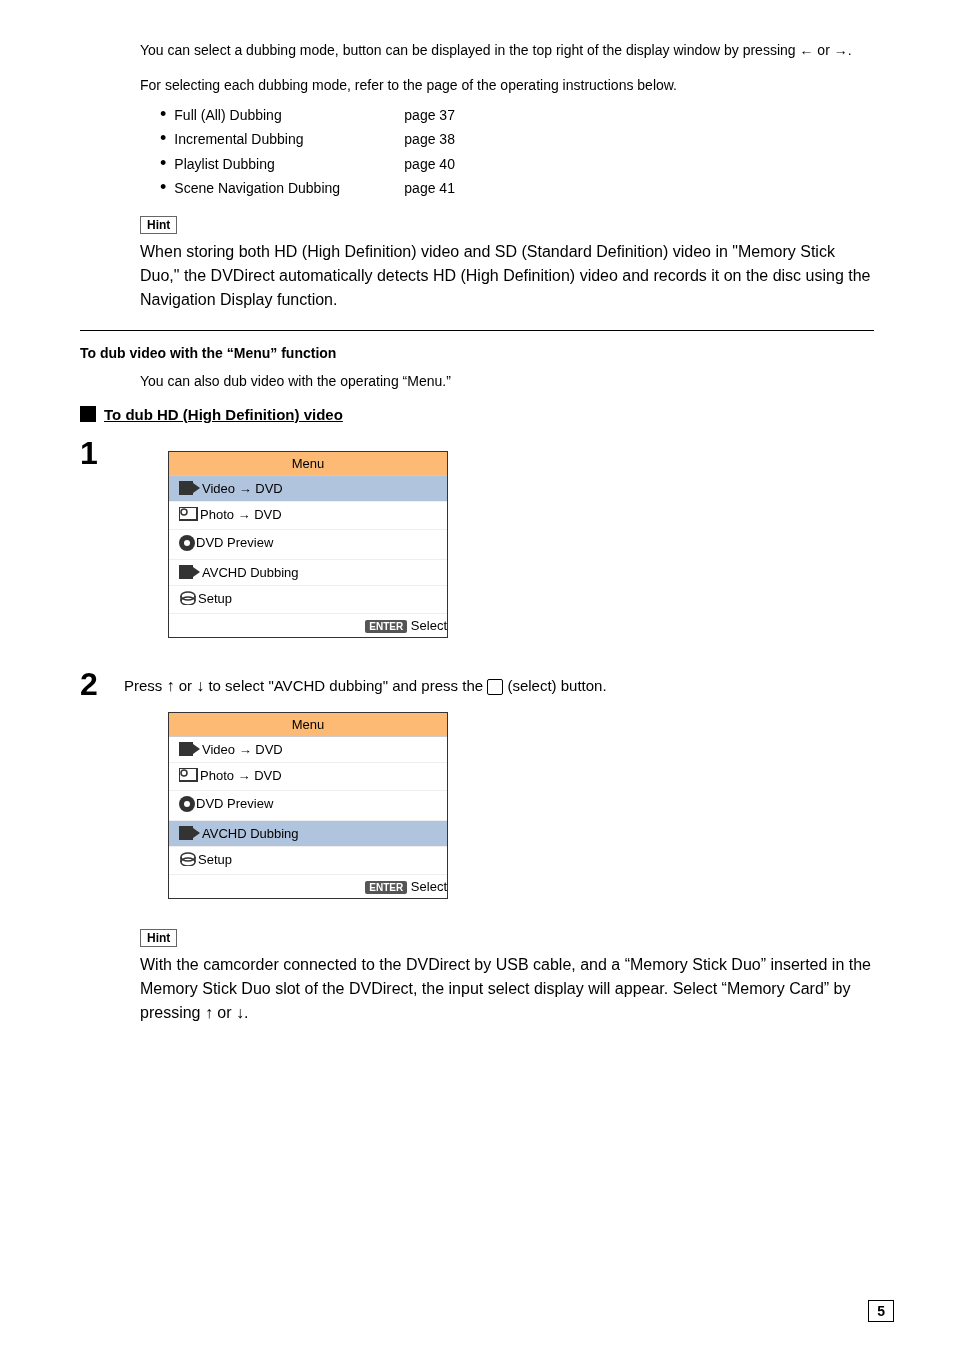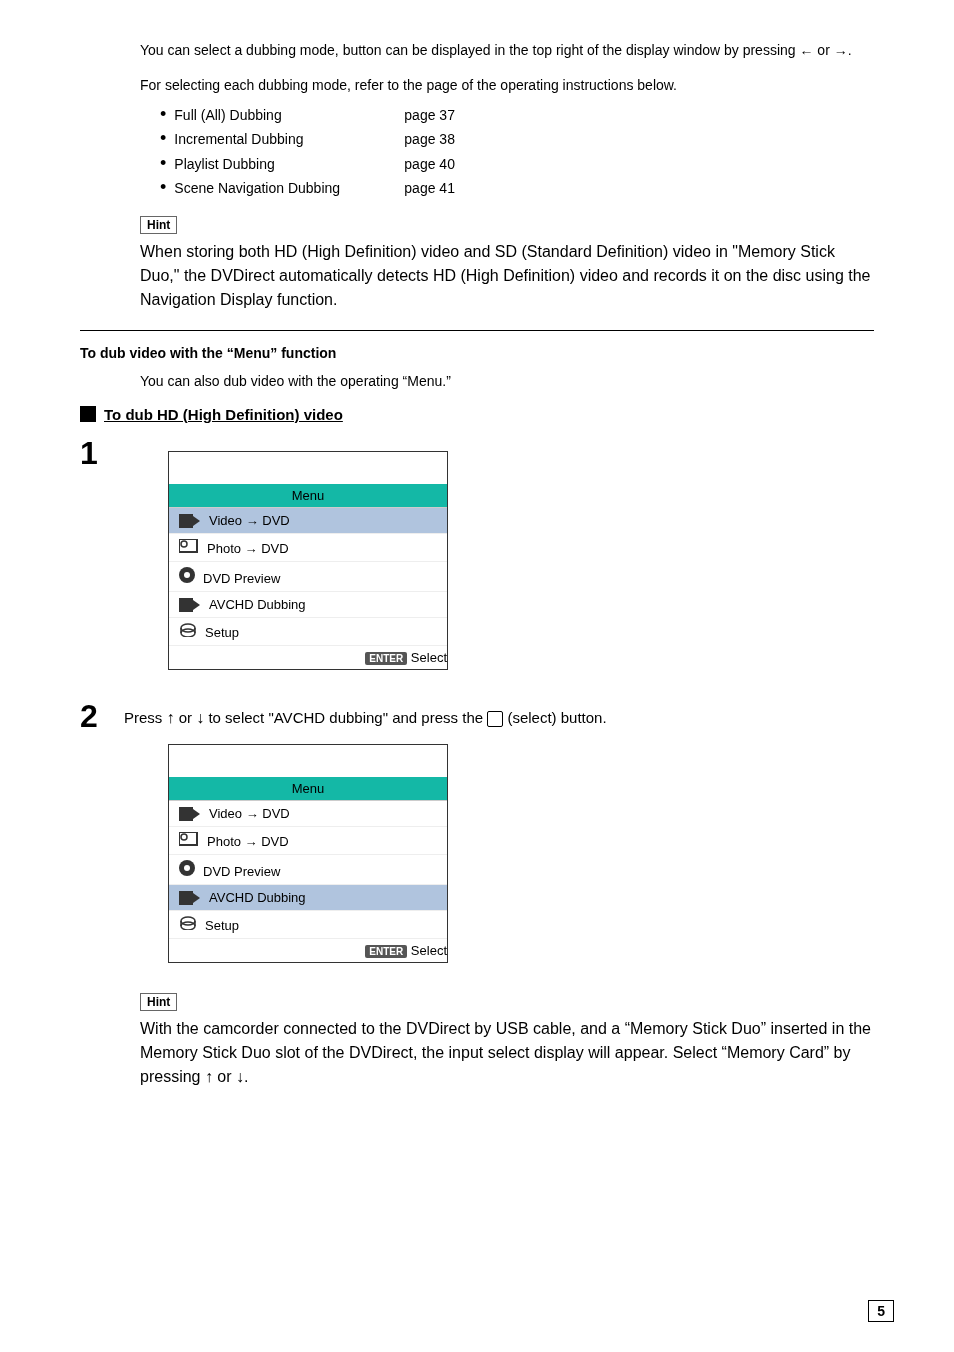--- a/index.html
+++ b/index.html
@@ -114,30 +114,29 @@
     }
     .menu-box {
       border: 1px solid #333;
       width: 280px;
       margin: 14px 0 14px 44px;
       font-size: 13px;
     }
     .menu-title-row {
       text-align: center;
       padding: 4px 0;
-      background: #14b8a6;
+      background: #fdba74;
       border-bottom: 1px solid #ccc;
       font-size: 13px;
-      margin-top: 32px;
     }
     .menu-item {
       display: flex;
-      align-items: flex-end;
+      align-items: flex-start;
       padding: 5px 10px;
-      gap: 8px;
+      gap: 1px;
       background: #fff;
       border-bottom: 1px solid #eee;
     }
     .menu-item.selected {
       background: #b0c4de;
     }
     .menu-item.selected-avchd {
       background: #b0c4de;
     }
     .menu-footer {

